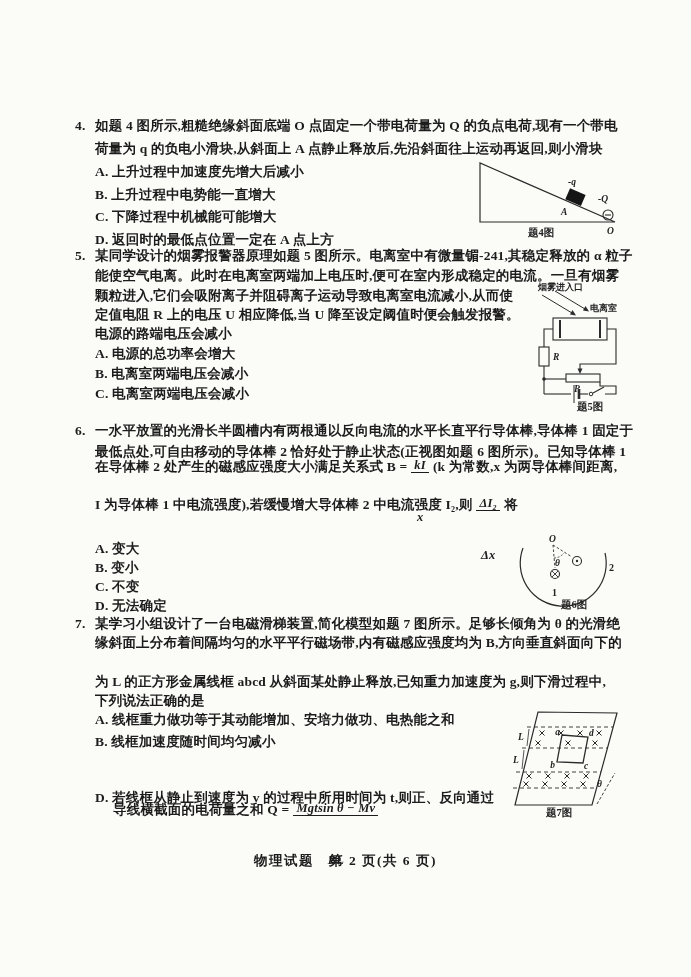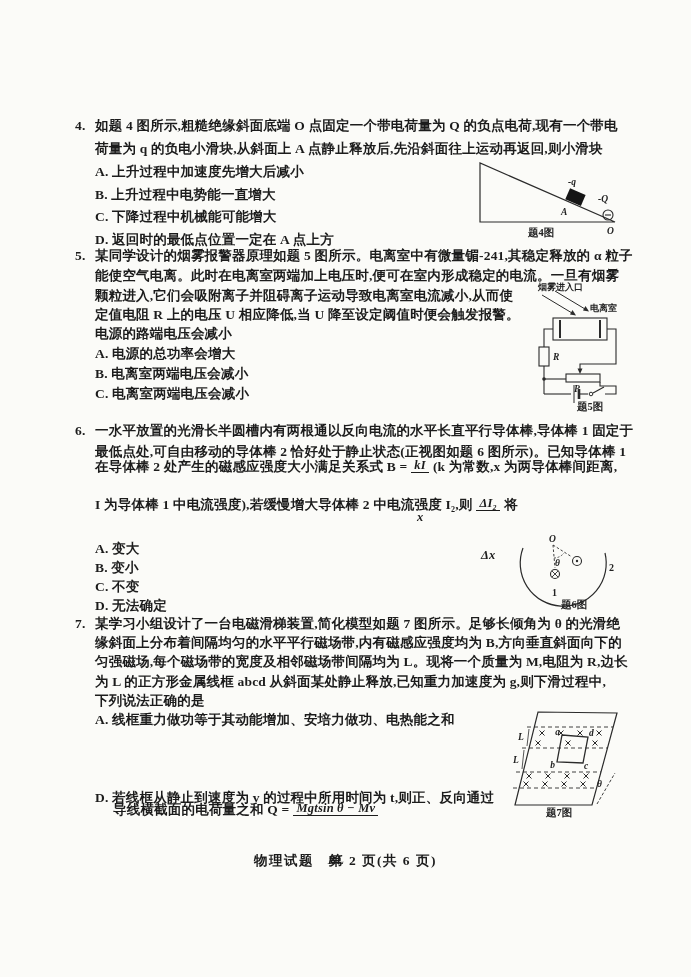--- a/index.html
+++ b/index.html
@@ -140,24 +140,24 @@
     <circle class="stk" cx="50" cy="44" r="4.5" stroke-width="1.1" fill="#fbfbf8"></circle>
     <line class="stk" x1="47" y1="41" x2="53" y2="47" stroke-width="0.9"></line>
     <line class="stk" x1="53" y1="41" x2="47" y2="47" stroke-width="0.9"></line>
     <text class="fno" x="47" y="66">1</text>
     <text class="fcap" x="69" y="78" text-anchor="middle">题6图</text>
   </svg>
 
   <div class="line" style="left:75px;top:615px">7.</div>
   <div class="line" style="left:95px;top:615px">某学习小组设计了一台电磁滑梯装置,简化模型如题 7 图所示。足够长倾角为 θ 的光滑绝</div>
   <div class="line" style="left:95px;top:634px">缘斜面上分布着间隔均匀的水平平行磁场带,内有磁感应强度均为 B,方向垂直斜面向下的</div>
-  <div class="line" style="left:95px;top:653px">匀强磁场,每个磁场带的宽度及相邻磁场带间隔均为 L。现将一个质量为 M,电阻为 R,边长</div>
   <div class="line" style="left:95px;top:673px">为 L 的正方形金属线框 abcd 从斜面某处静止释放,已知重力加速度为 g,则下滑过程中,</div>
   <div class="line" style="left:95px;top:692px">下列说法正确的是</div>
   <div class="line" style="left:95px;top:711px">A. 线框重力做功等于其动能增加、安培力做功、电热能之和</div>
+  <div class="line" style="left:95px;top:733px">B. 线框加速度随时间均匀减小</div>
   <div class="line" style="left:95px;top:789px">D. 若线框从静止到速度为 v 的过程中所用时间为 t,则正、反向通过</div>
   <div class="line fline" style="left:113px;top:801px">
     <span>导线横截面的电荷量之和 Q =</span>
     <span class="frac">
         <span class="fnum">Mgtsin θ − Mv</span>
         <span class="fden">BL</span>
       </span>
   </div>
 
   <svg style="left:498px;top:695px" width="180" height="150" viewBox="0 0 180 150">

